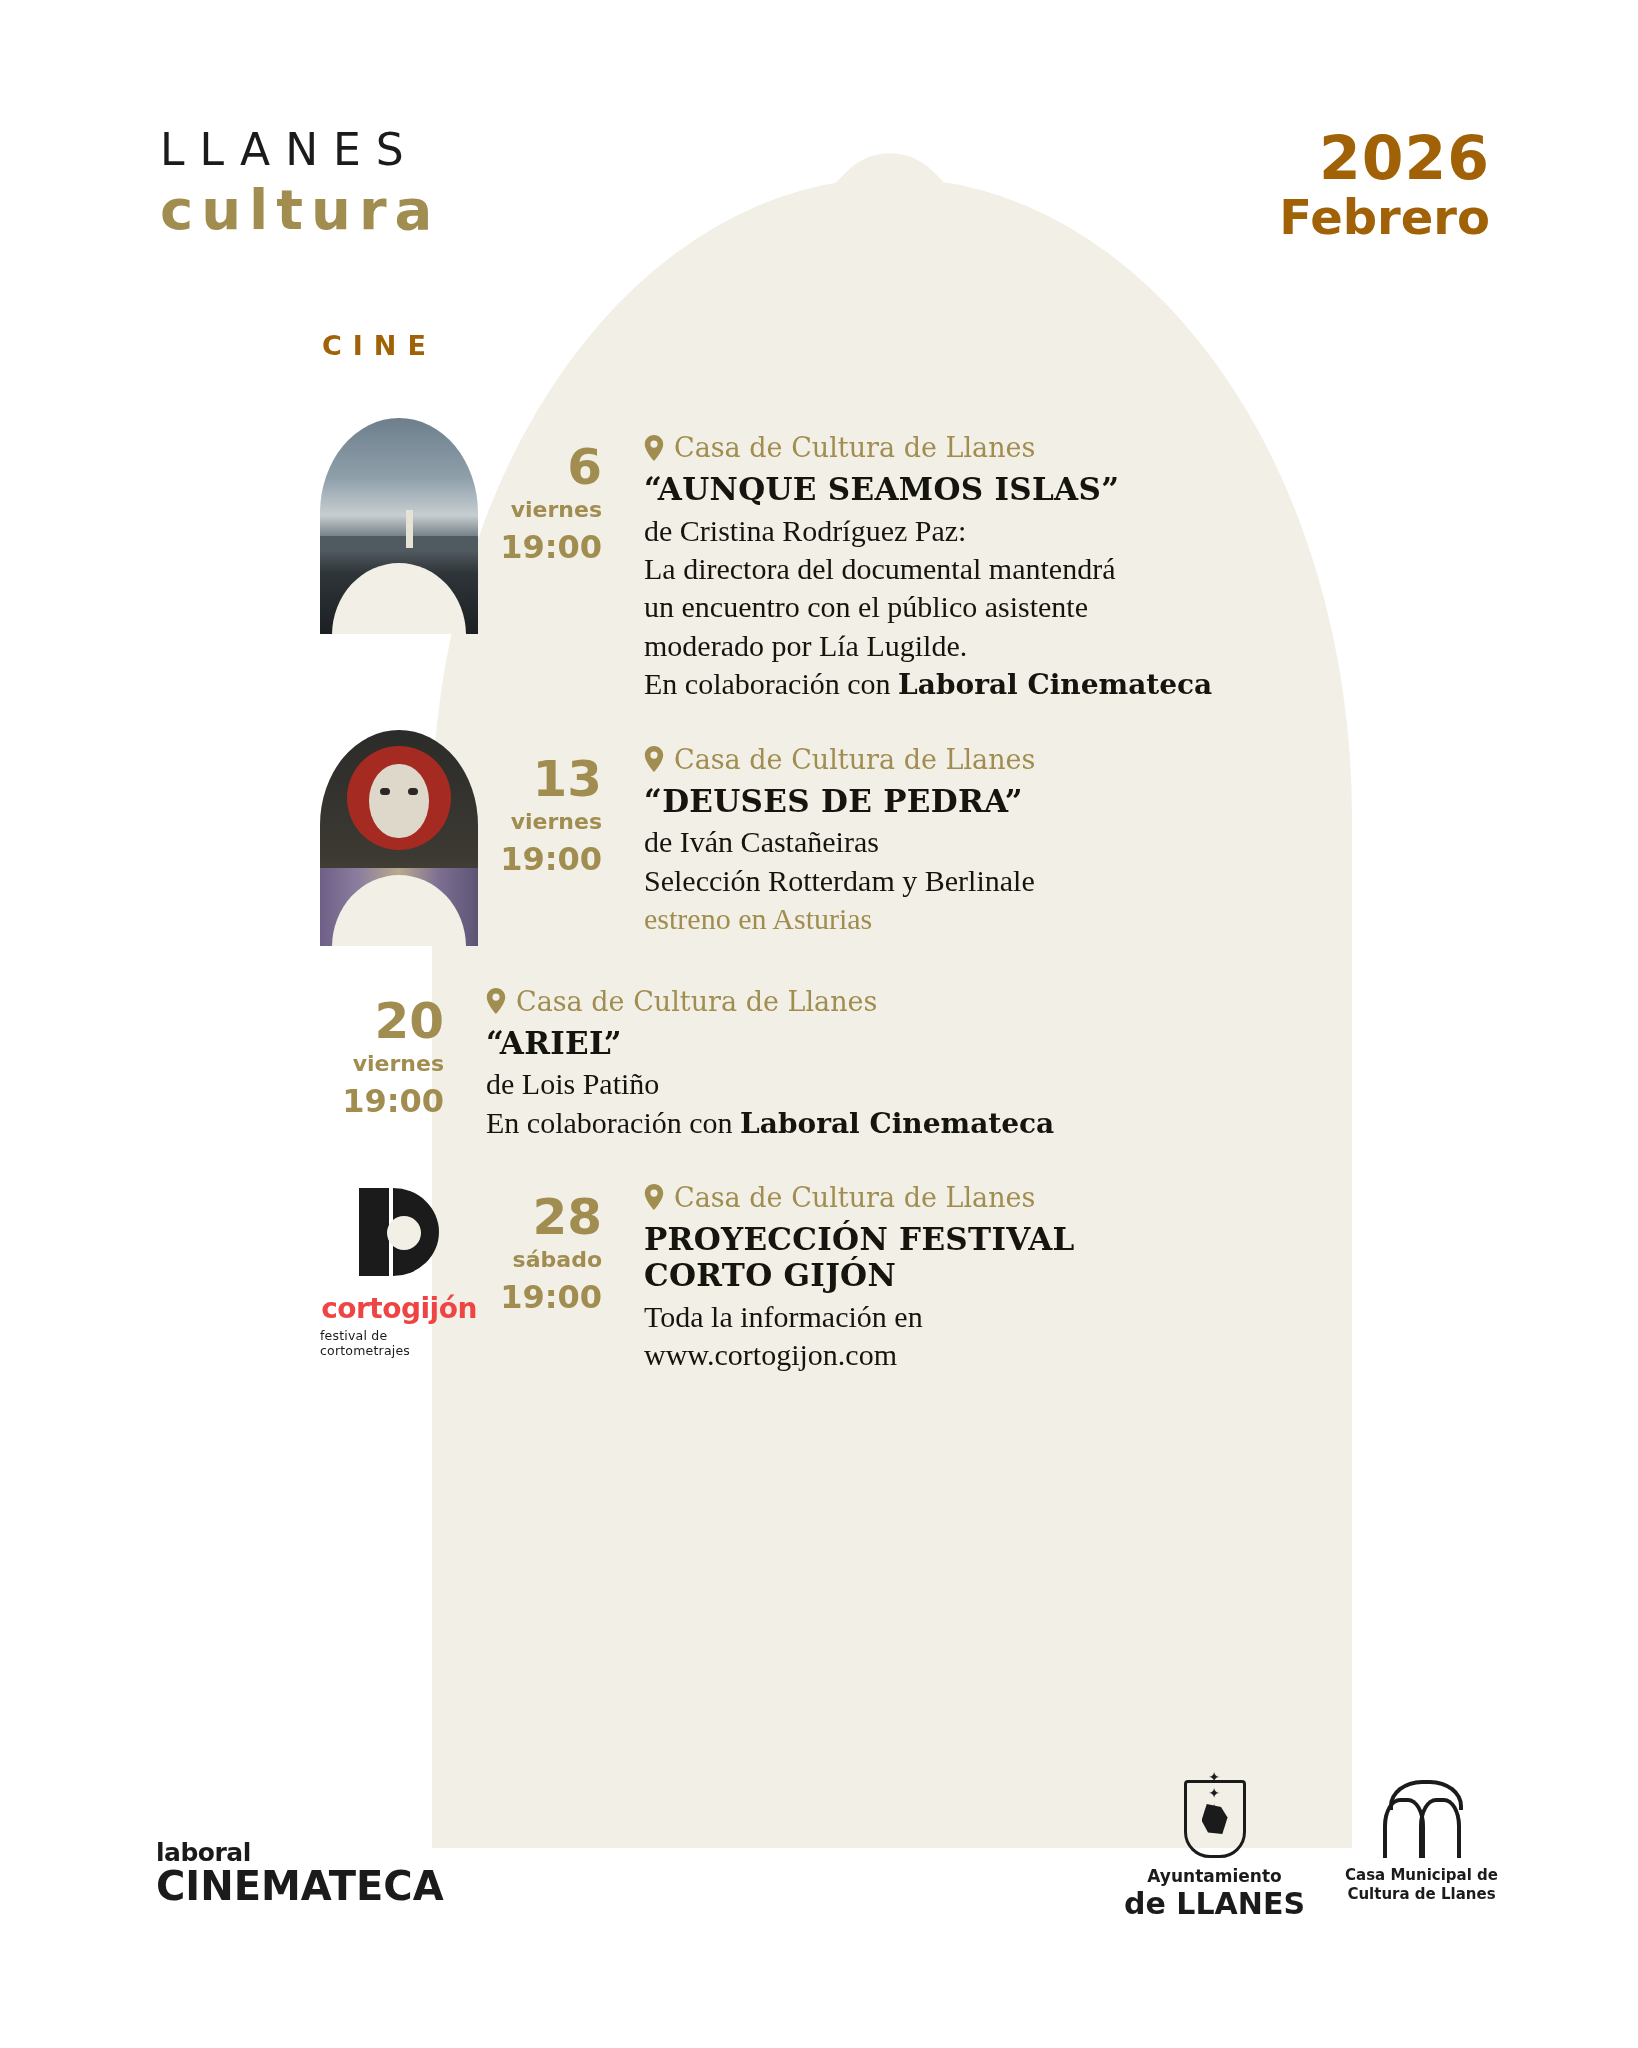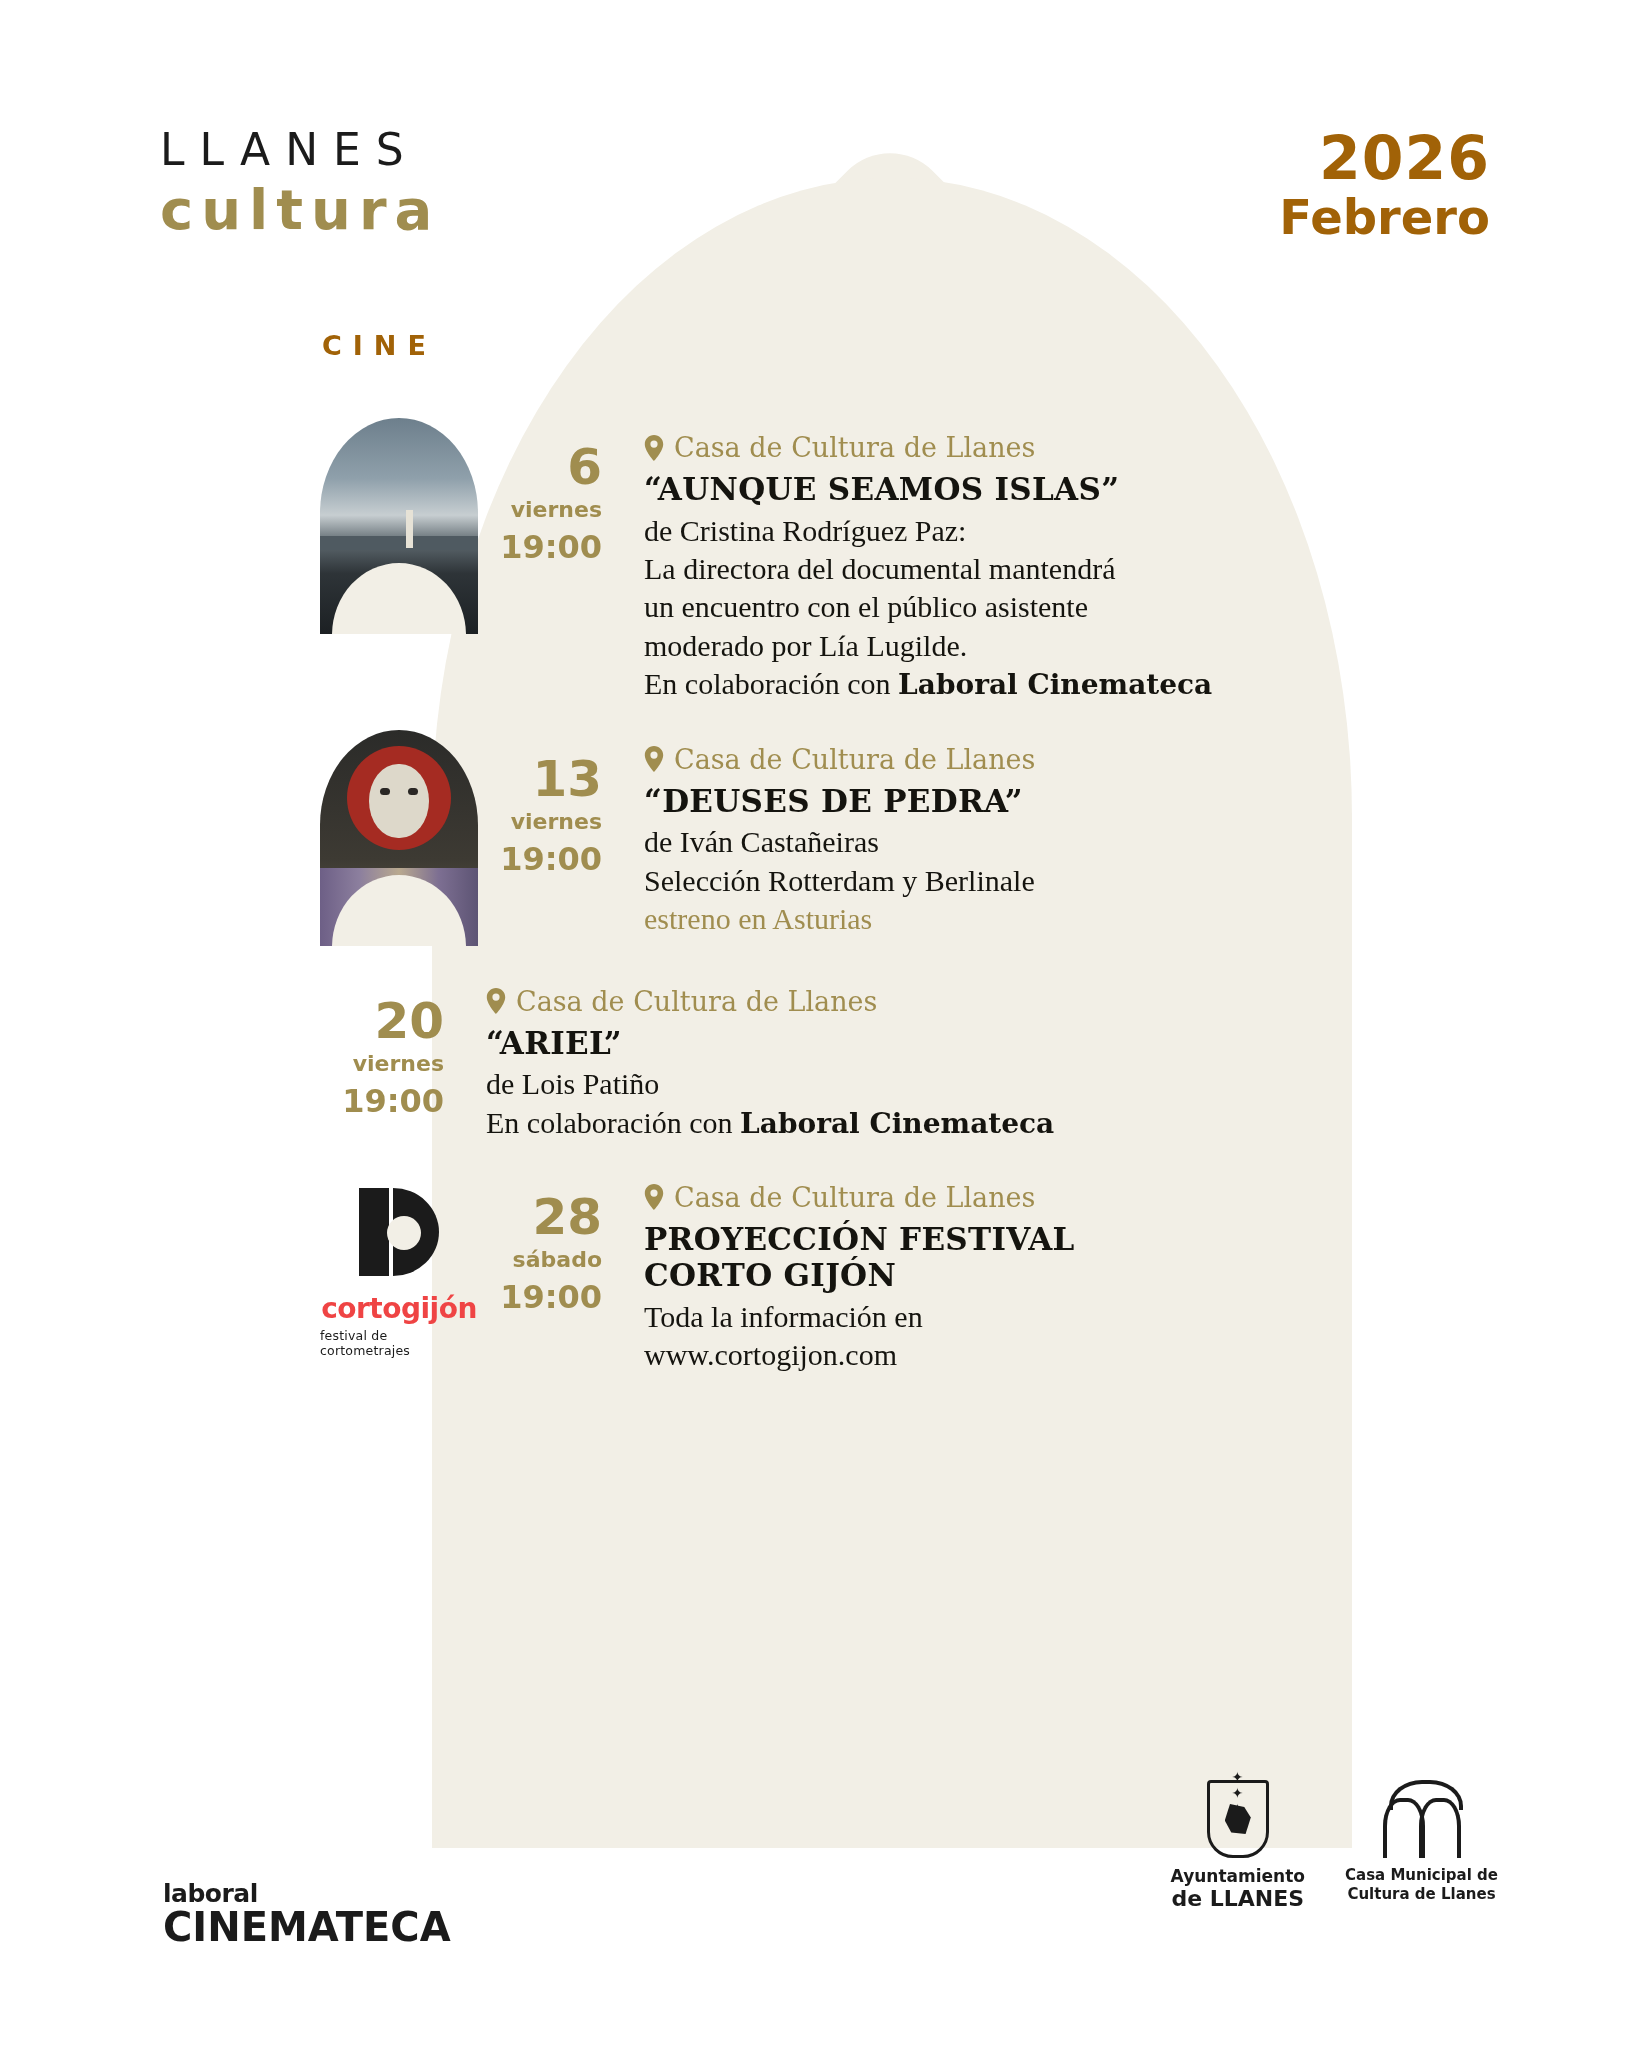--- a/index.html
+++ b/index.html
@@ -335,25 +335,24 @@
   }
   .ev-line b {
     font-family: "DejaVu Serif", serif;
     font-weight: bold;
     font-size: 28px;
   }
 
   
   .laboral-logo {
     position: absolute;
-    left: 163px;
+    left: 156px;
     top: 1838px;
     color: #1b1b1b;
     font-family: "DejaVu Sans", sans-serif;
-    margin-top: 41px;
   }
   .laboral-top {
     font-size: 25px;
     font-weight: bold;
     letter-spacing: -0.5px;
   }
   .laboral-bottom {
     font-size: 40px;
     font-weight: bold;
     letter-spacing: 0px;
@@ -390,21 +389,21 @@
     color: #1b1b1b;
   }
   .ayto-shield .lion {
     position: absolute;
     left: 50%; top: 50%; transform: translate(-50%,-50%);
     width: 26px; height: 30px;
     background: #1b1b1b;
     clip-path: polygon(20% 0%, 75% 10%, 100% 45%, 80% 100%, 25% 95%, 0% 55%);
   }
   .ayto-l1 { font-size: 17px; line-height: 1.2; }
-  .ayto-l2 { font-size: 22px; line-height: 1.2; text-align: center; }
+  .ayto-l2 { font-size: 30px; line-height: 1.2; text-align: center; }
   .casa-mark {
     width: 82px;
     height: 78px;
     margin: 0 auto 8px auto;
     position: relative;
   }
   .casa-l, .casa-r {
     position: absolute;
     bottom: 0;
     width: 34px;

